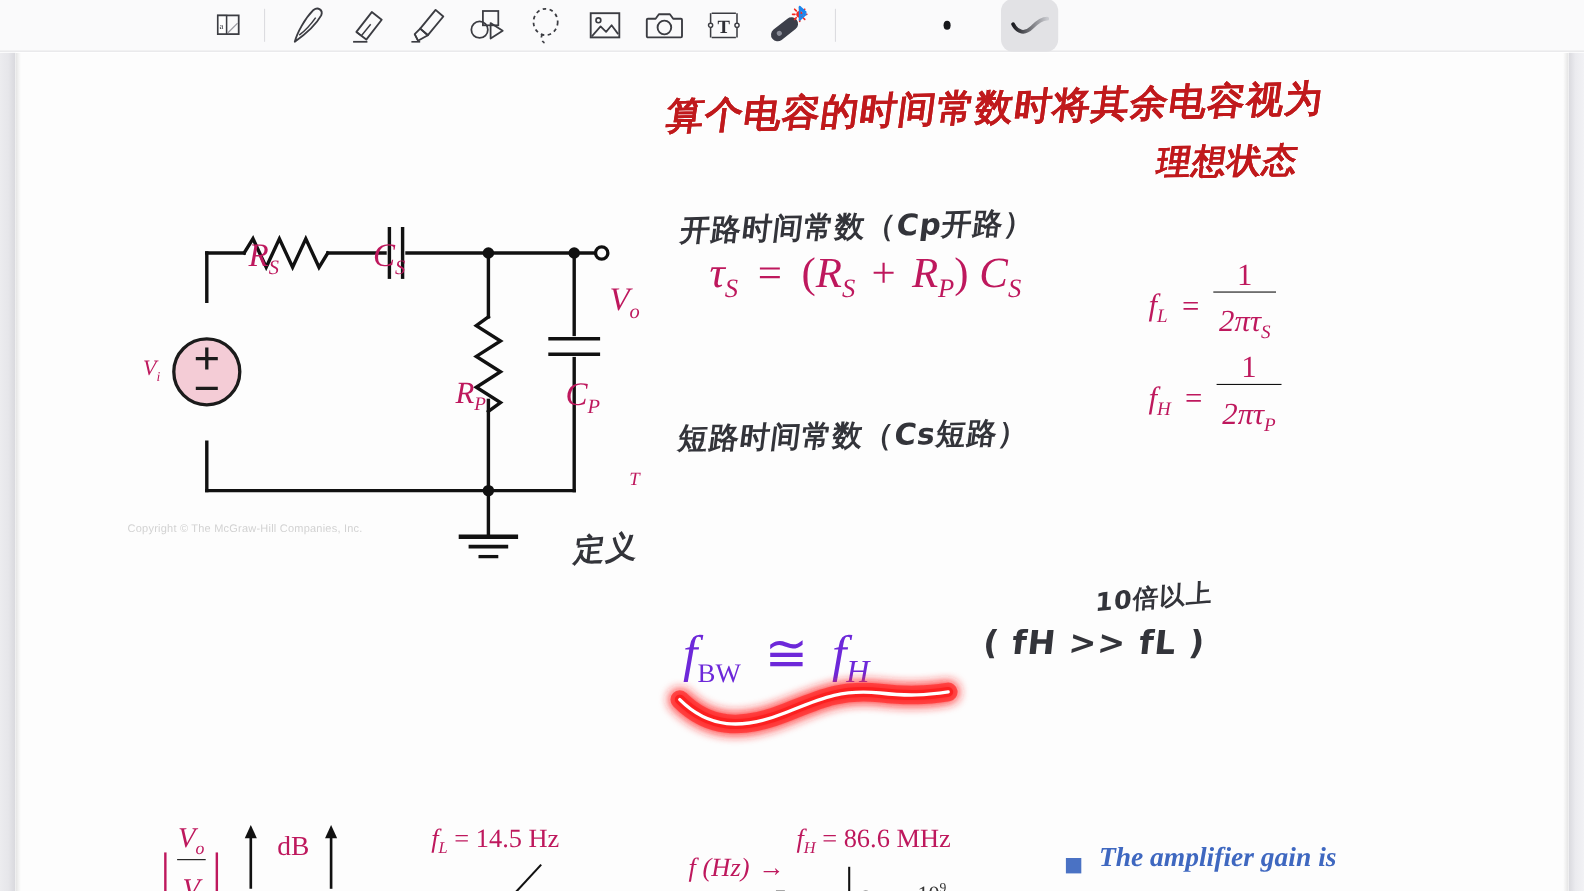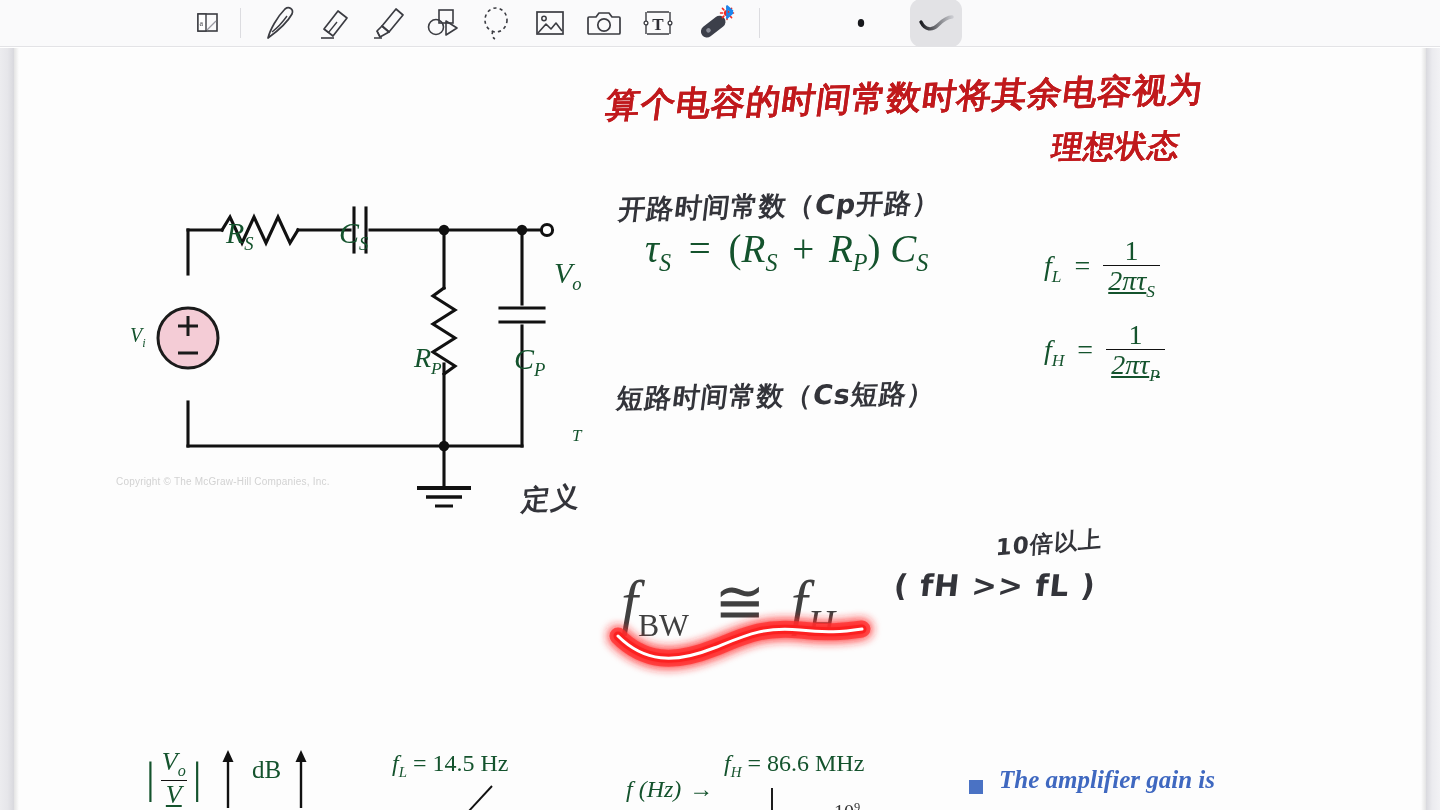--- a/index.html
+++ b/index.html
@@ -40,21 +40,21 @@
   }
   .shadowL{position:absolute;left:0;top:0;width:5px;height:100%;
     background:linear-gradient(90deg,rgba(0,0,0,.10),rgba(0,0,0,0));}
   .shadowR{position:absolute;right:0;top:0;width:5px;height:100%;
     background:linear-gradient(270deg,rgba(0,0,0,.10),rgba(0,0,0,0));}
 
   
   .abs{ position:absolute; }
 
   
-  .math{ font-family:"Liberation Serif", serif; color:#14532d; }
+  .math{ font-family:"Liberation Serif", serif; color:#be185d; }
   .it{ font-style:italic; }
 
   
   .hand{
     font-family:"DejaVu Sans", sans-serif;
     font-weight:600;
     letter-spacing:1px;
   }
   .hand-red{ color:#c0191c; }
   .hand-blk{ color:#33343a; }
@@ -67,21 +67,21 @@
   .blue-note{
     color:#3f68c0; font-family:"Liberation Serif", serif;
     font-style:italic; font-weight:bold; font-size:25px;
   }
   .blue-sq{ width:14px;height:14px;background:#4a72c4;display:inline-block; }
 
   
   .frac{ display:inline-flex; flex-direction:column; align-items:center;
          vertical-align:middle; line-height:1.05; }
   .frac .num{ padding:0 5px; }
-  .frac .den{ padding:0 5px; border-top:1.6px solid #111;text-decoration:underline; }
+  .frac .den{ padding:12px 5px; border-top:1.6px solid #111; }
   sub{ font-size:.62em; }
 </style>
 </head>
 <body>
 
 <div id="toolbar">
 
   <div class="spacer" style="width:180px"></div>
 
   <div class="tool">
@@ -326,21 +326,21 @@
     <span style="margin:0 6px">=</span>
     <span class="frac">
       <span class="num">1</span>
       <span class="den">
         <span class="it">2πτ</span><sub class="it">P</sub>
       </span>
     </span>
   </div>
 
 
-  <div class="abs math" style="left:607px;top:518px;font-size:61px;color:#404040;white-space:nowrap">
+  <div class="abs math" style="left:607px;top:518px;font-size:47px;color:#6d28d9;white-space:nowrap">
     <span class="it">f</span><sub style="font-size:.52em">BW</sub>
     <span style="margin:0 10px">≅</span>
     <span class="it">f</span><sub class="it">H</sub>
   </div>
 
   <svg class="abs" style="left:590px;top:560px" width="290" height="60" viewBox="0 0 290 60">
     <defs>
       <filter id="glow" x="-60%" y="-160%" width="220%" height="420%">
         <feGaussianBlur stdDeviation="5.5" result="b"></feGaussianBlur>
         <feMerge>

